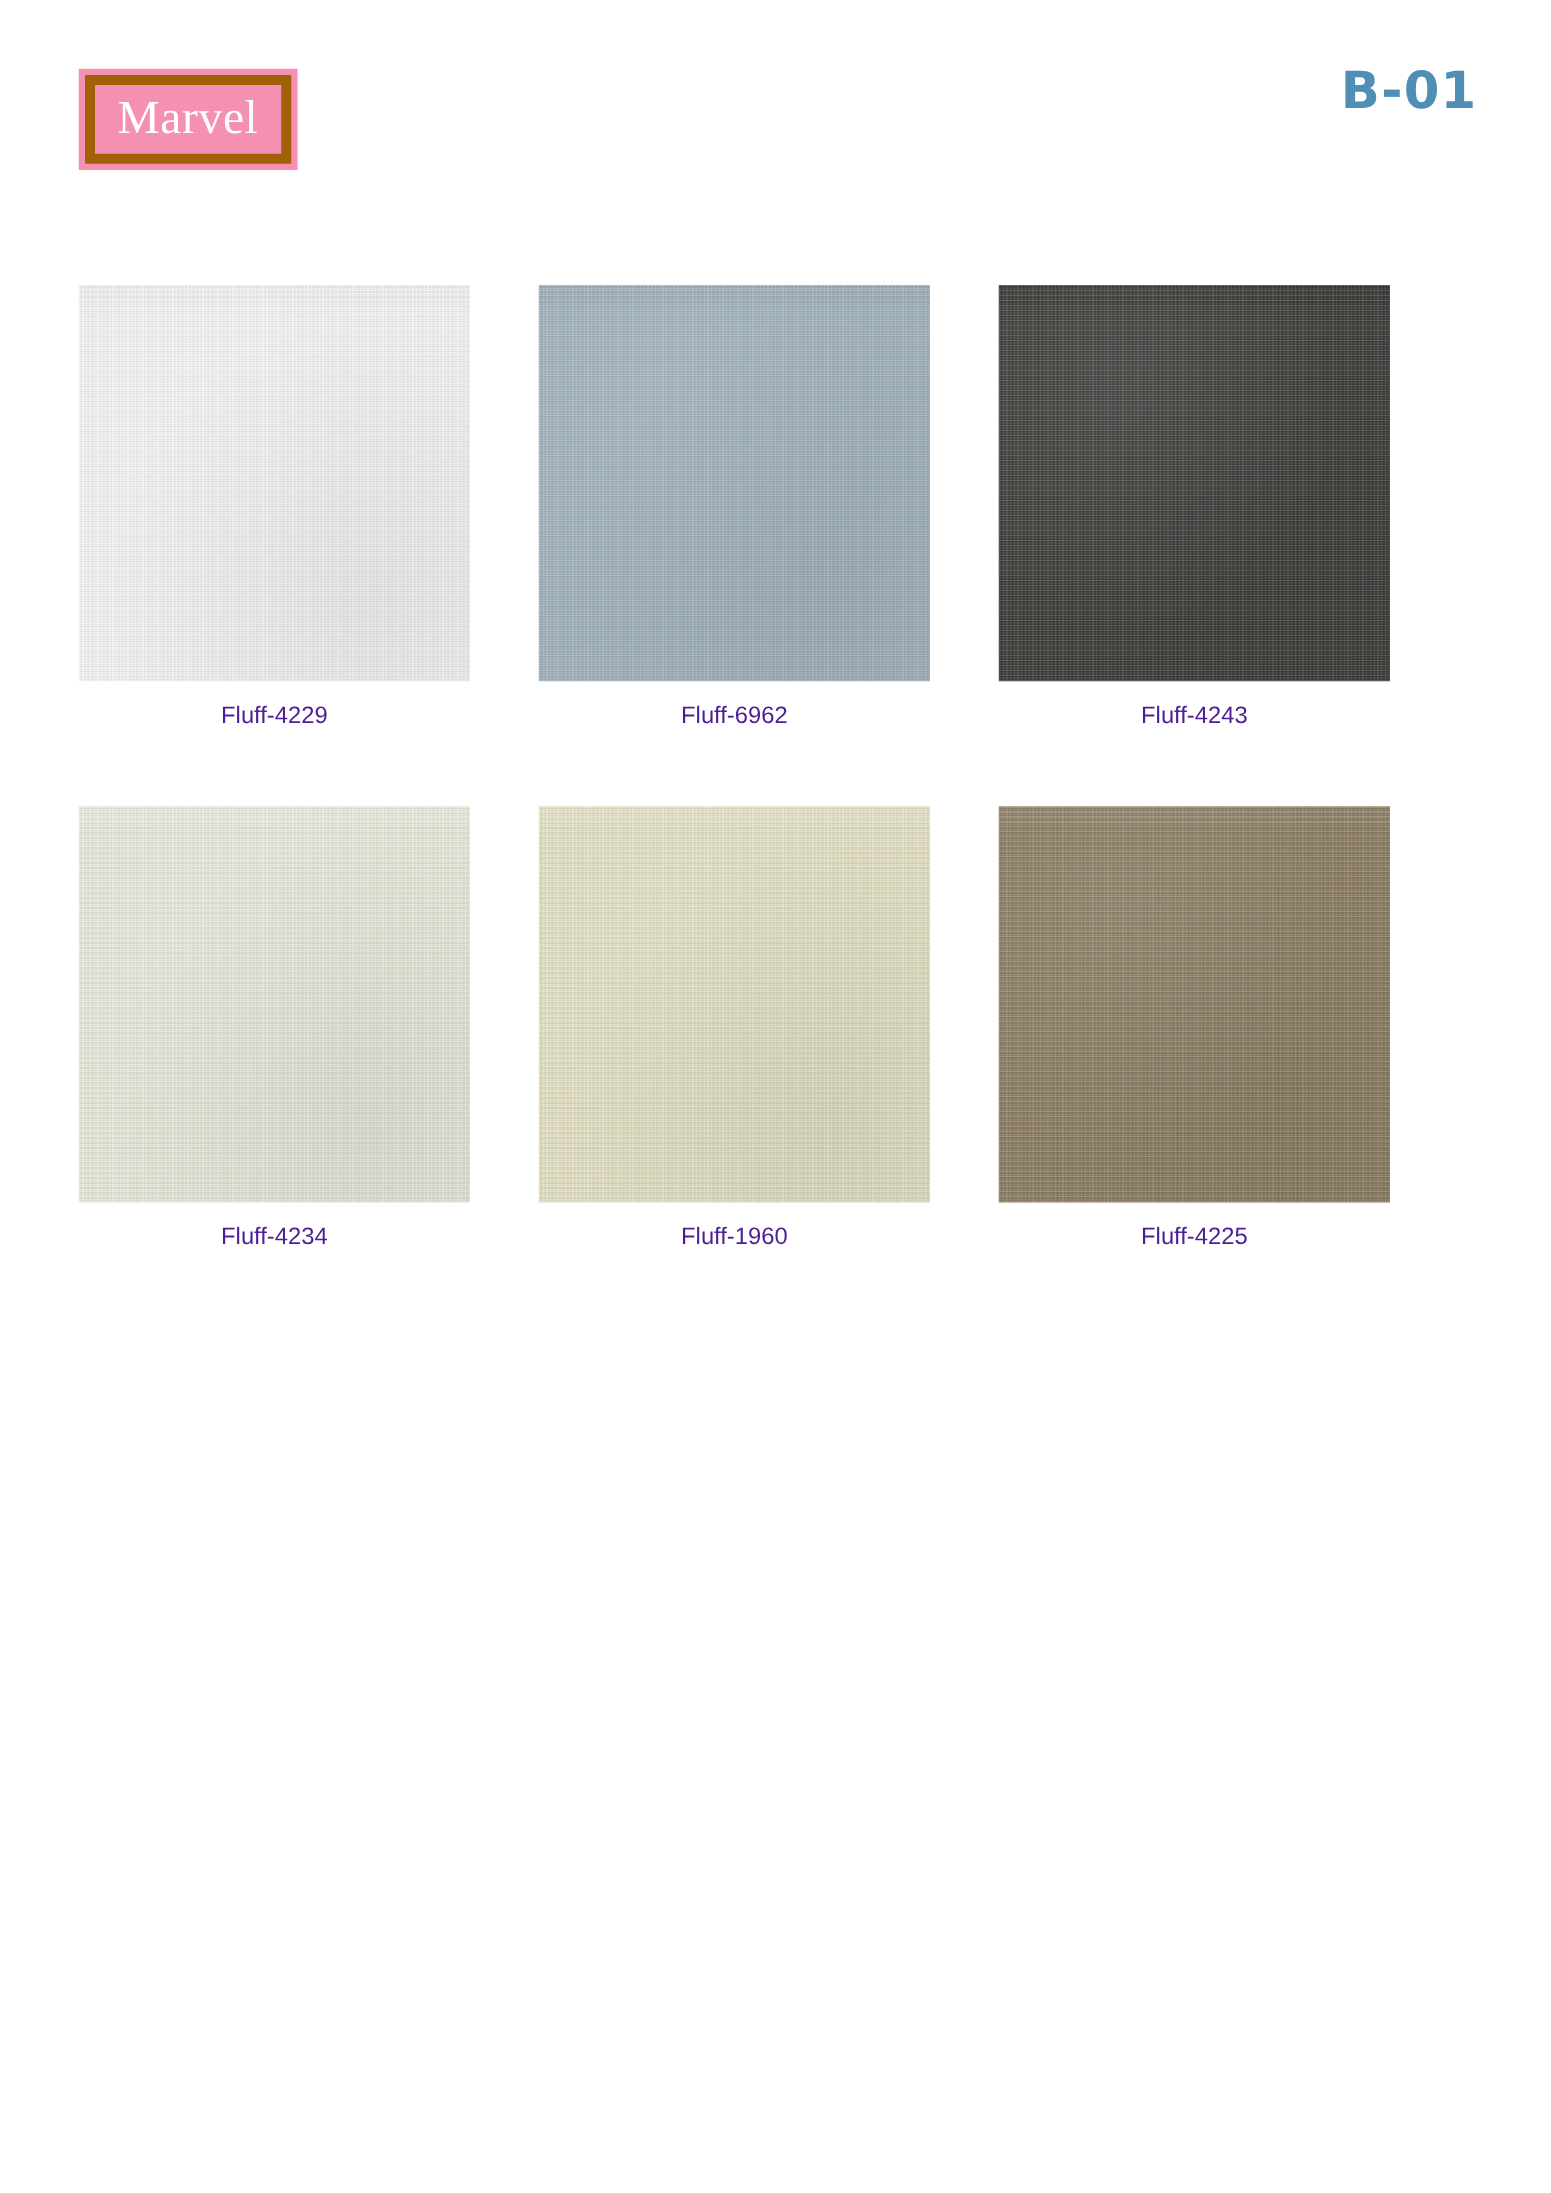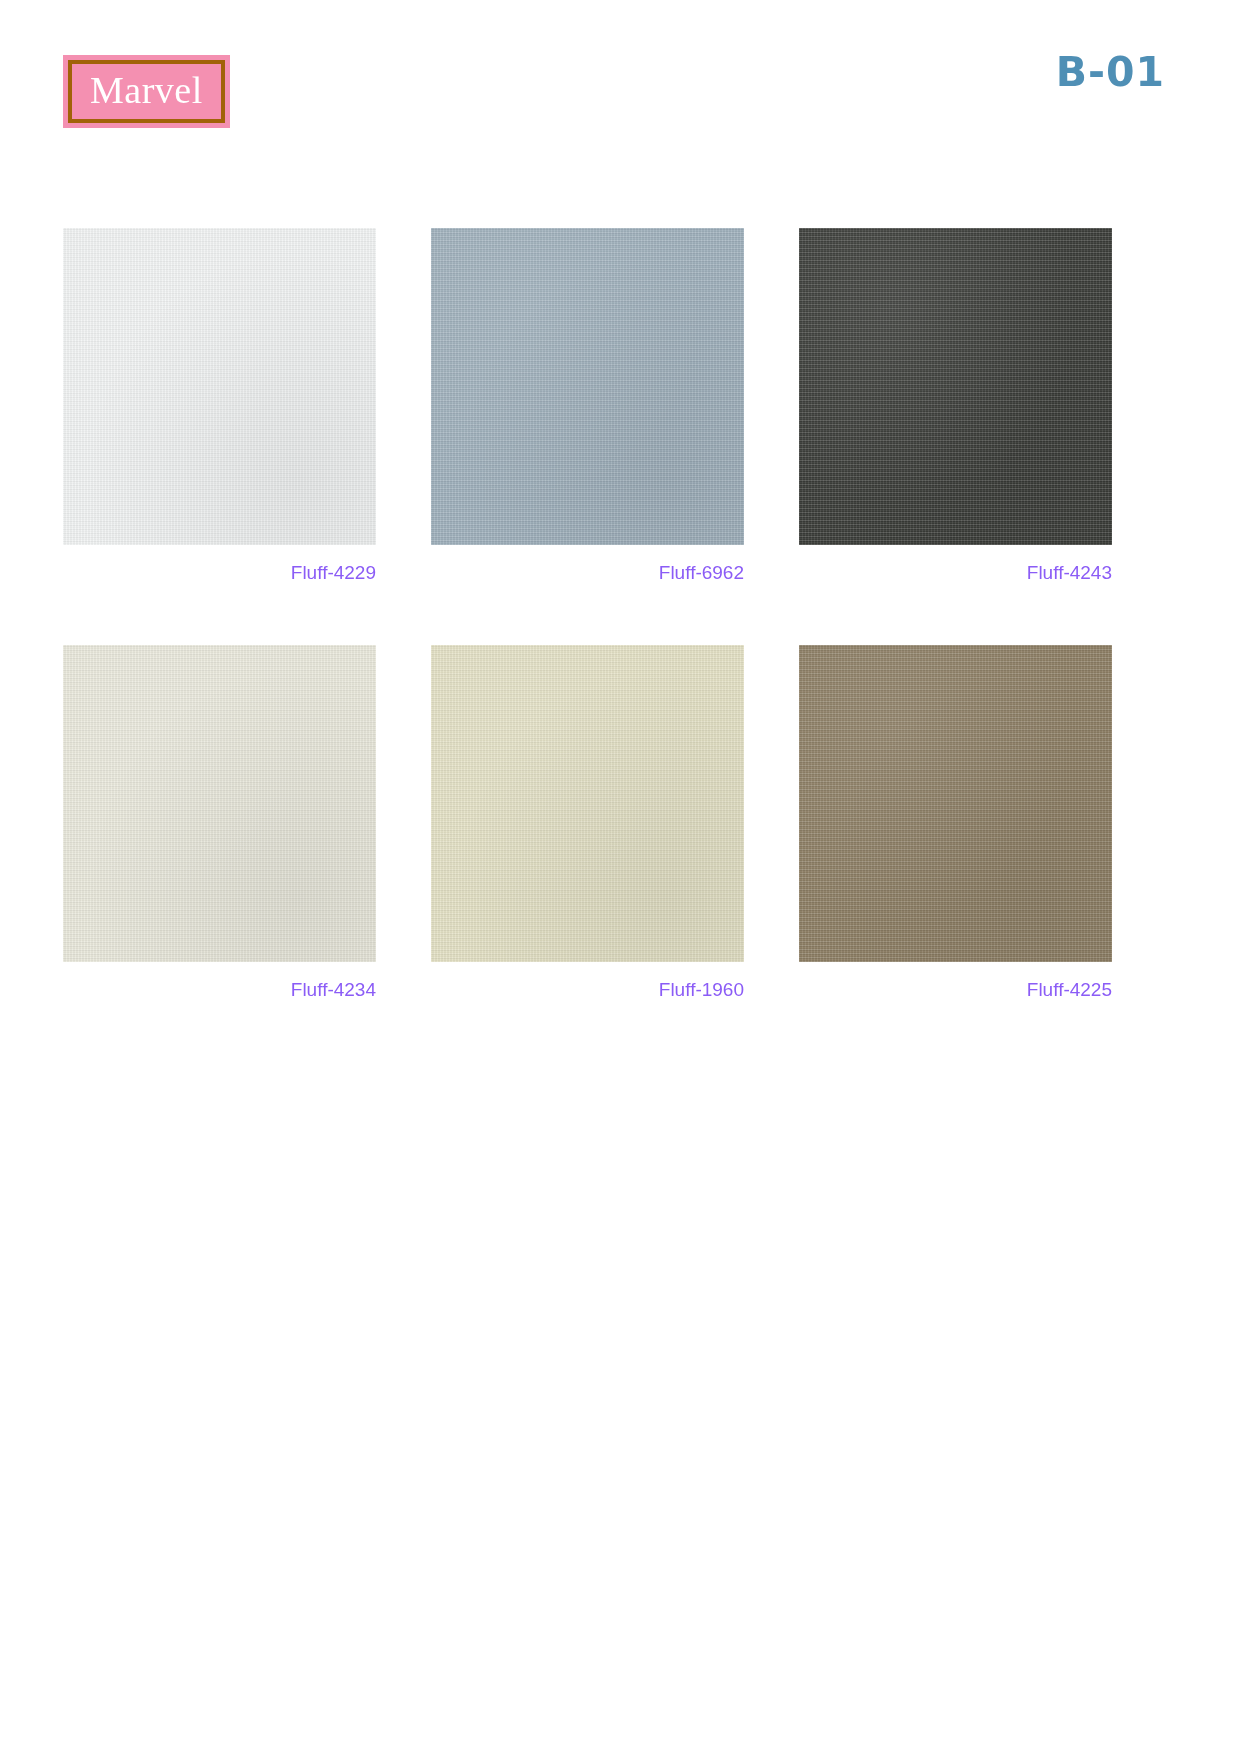--- a/index.html
+++ b/index.html
@@ -26,36 +26,36 @@
   .brand-logo {
     position: absolute;
     left: 63px;
     top: 55px;
     background: #f490b1;
     padding: 5px;
     display: inline-block;
     line-height: 0;
   }
   .brand-logo-inner {
-    border: 4px solid #a16207;
+    border: 8px solid #a16207;
     padding: 4px 18px 7px 18px;
     display: inline-block;
     text-align: center;
   }
   .brand-logo-text {
     font-family: "Liberation Serif", serif;
     font-size: 38px;
     line-height: 44px;
     color: #ffffff;
     letter-spacing: 0.5px;
     display: block;
   }
   .page-code {
     position: absolute;
-    right: 76px;
+    right: 59px;
     top: 48px;
     font-family: "DejaVu Sans", sans-serif;
     font-size: 41px;
     font-weight: bold;
     letter-spacing: 1px;
     color: #4f8fb5;
   }
 
   
   .swatch-grid {
@@ -108,24 +108,24 @@
         rgba(255,255,255,0.07) 1px,
         rgba(0,0,0,0.035) 1px,
         rgba(0,0,0,0.035) 3px
       ),
       radial-gradient(ellipse at 30% 25%, rgba(255,255,255,0.07), rgba(0,0,0,0) 60%),
       radial-gradient(ellipse at 75% 80%, rgba(0,0,0,0.05), rgba(0,0,0,0) 65%);
     pointer-events: none;
   }
   .swatch-label {
     margin-top: 17px;
-    text-align: right;
+    text-align: center;
     font-size: 19px;
     line-height: 22px;
-    color: #8b5cf6;
+    color: #4c1d95;
     font-family: "Liberation Sans", sans-serif;
   }
 </style>
 </head>
 <body>
 
 <div class="page-header">
   <div class="brand-logo" style="background: rgb(244, 144, 177);">
     <span class="brand-logo-inner">
       <span class="brand-logo-text">Marvel</span>

